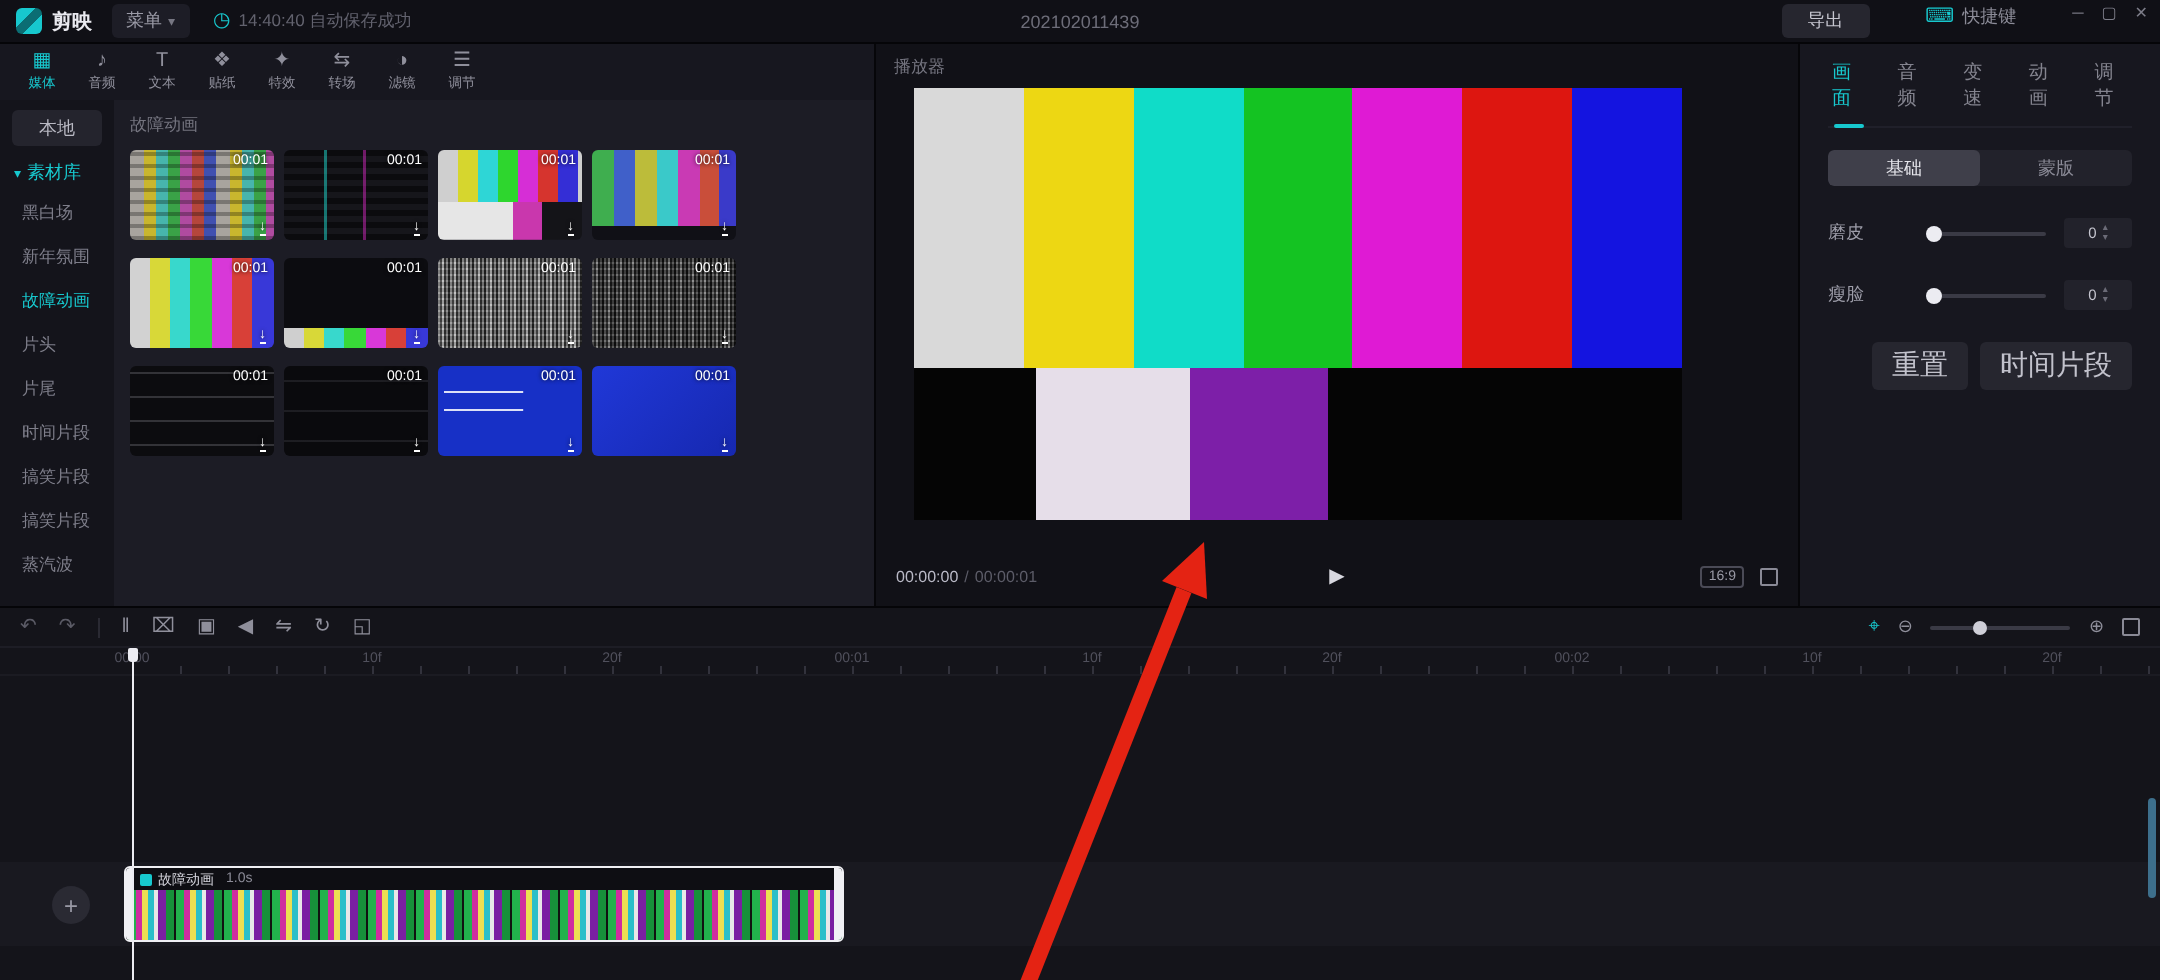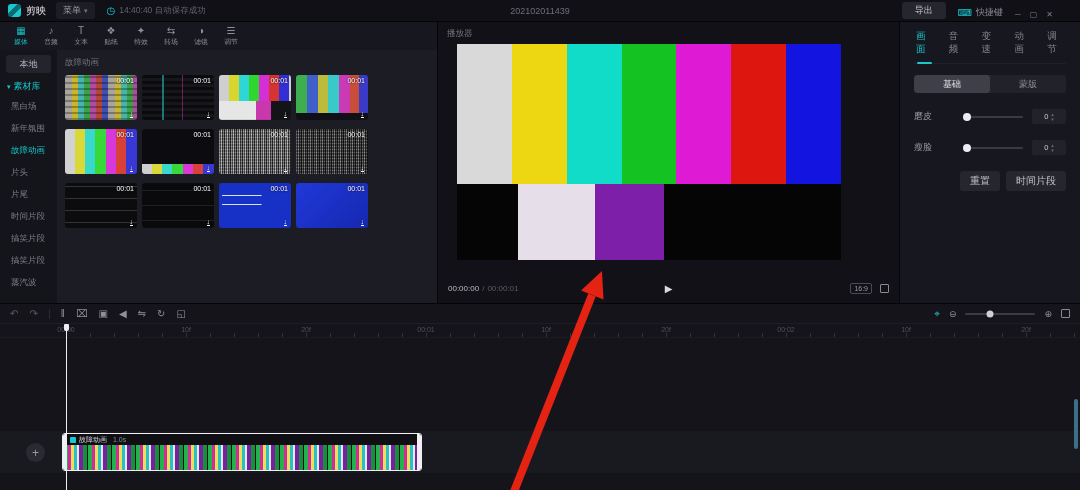--- a/index.html
+++ b/index.html
@@ -2,27 +2,27 @@
 <html><head>
 <meta charset="utf-8">
 <style>
   *{margin:0;padding:0;box-sizing:border-box;font-family:"Liberation Sans","DejaVu Sans",sans-serif}
   html,body{width:1080px;height:490px;overflow:hidden;background:#0c0c11}
   .app{position:relative;width:1080px;height:490px;color:#c6c6cf;font-size:9px;background:#0e0e13}
 
   
   .topbar{position:absolute;left:0;top:0;width:1080px;height:22px;background:#101016;display:flex;align-items:center;border-bottom:1px solid #050508;z-index:5}
   .logo-icon{width:13px;height:13px;border-radius:3px;margin-left:8px;background:linear-gradient(135deg,#17c8ce 0 38%,#0b6d73 38% 62%,#17c8ce 62%)}
-  .logo-text{color:#e9e9ef;font-size:10px;margin-left:5px;font-weight:normal}
+  .logo-text{color:#e9e9ef;font-size:10px;margin-left:5px;font-weight:bold}
   .menu-btn{margin-left:10px;background:#1d1d26;border-radius:3px;padding:2px 7px;color:#9a9aa6;display:flex;align-items:center;gap:3px}
   .caret{font-size:7px;color:#767682}
   .clock-icon{color:#17c8ce;margin-left:12px;font-size:10px}
   .autosave{color:#62626e;margin-left:4px;font-size:8.5px}
   .doc-title{position:absolute;left:50%;transform:translateX(-50%);color:#6d6d79}
-  .topbar-right{margin-left:auto;display:flex;align-items:flex-end;gap:12px;margin-right:27px}
+  .topbar-right{margin-left:auto;display:flex;align-items:flex-start;gap:28px;margin-right:6px}
   .export-btn{background:#26262f;border-radius:3px;padding:2px 13px;color:#c6c6d0}
   .shortcut{display:flex;align-items:center;gap:4px;color:#8b8b97}
   .shortcut-icon{color:#17c8ce;font-size:10px}
   .win-controls{display:flex;gap:9px;color:#7d7d89}
   .win-controls span{font-size:8px}
 
   
   .main{position:absolute;left:0;top:22px;width:1080px;height:281px;display:flex}
 
   
@@ -91,21 +91,21 @@
   .slider-row{display:flex;align-items:center;margin-top:16px;gap:9px}
   .slider-label{width:44px;color:#9c9ca8}
   .slider-track{flex:1;height:2px;background:#3a3a45;border-radius:1px;position:relative}
   .slider-fill{position:absolute;left:0;top:0;bottom:0;background:#d8d8e0;border-radius:1px}
   .w100{width:100%}.w0{width:0}
   .knob{position:absolute;top:50%;width:8px;height:8px;background:#ececf2;border-radius:50%;transform:translate(-50%,-50%)}
   .k100{left:100%}.k0{left:0}
   .value-box{width:34px;height:15px;background:#22222b;border-radius:2px;display:flex;align-items:center;justify-content:center;gap:3px;color:#c6c6d0;font-size:7.5px}
   .steppers{display:flex;flex-direction:column;line-height:4.5px;font-size:5px;color:#6b6b77}
   .insp-buttons{display:flex;justify-content:flex-end;gap:6px;margin-top:16px}
-  .insp-btn{background:#26262f;border-radius:3px;padding:3px 10px;color:#c2c2cc;font-size:10px}
+  .insp-btn{background:#26262f;border-radius:3px;padding:3px 10px;color:#c2c2cc;font-size:14px}
 
   
   .timeline{position:absolute;left:0;top:303px;width:1080px;height:187px;background:#14141a;border-top:1px solid #050508}
   .tl-toolbar{height:20px;display:flex;align-items:center;padding:0 10px;gap:11px;border-bottom:1px solid #1d1d25}
   .tool{color:#8f8f9b;font-size:10px;line-height:10px}
   .tool.dim{color:#5b5b66}
   .tb-sep{width:1px;height:10px;background:#2a2a33}
   .tl-right{margin-left:auto;display:flex;align-items:center;gap:9px}
   .snap-icon{color:#17c8ce;font-size:10px}
   .zoom-icon{color:#8f8f9b;font-size:9px}

